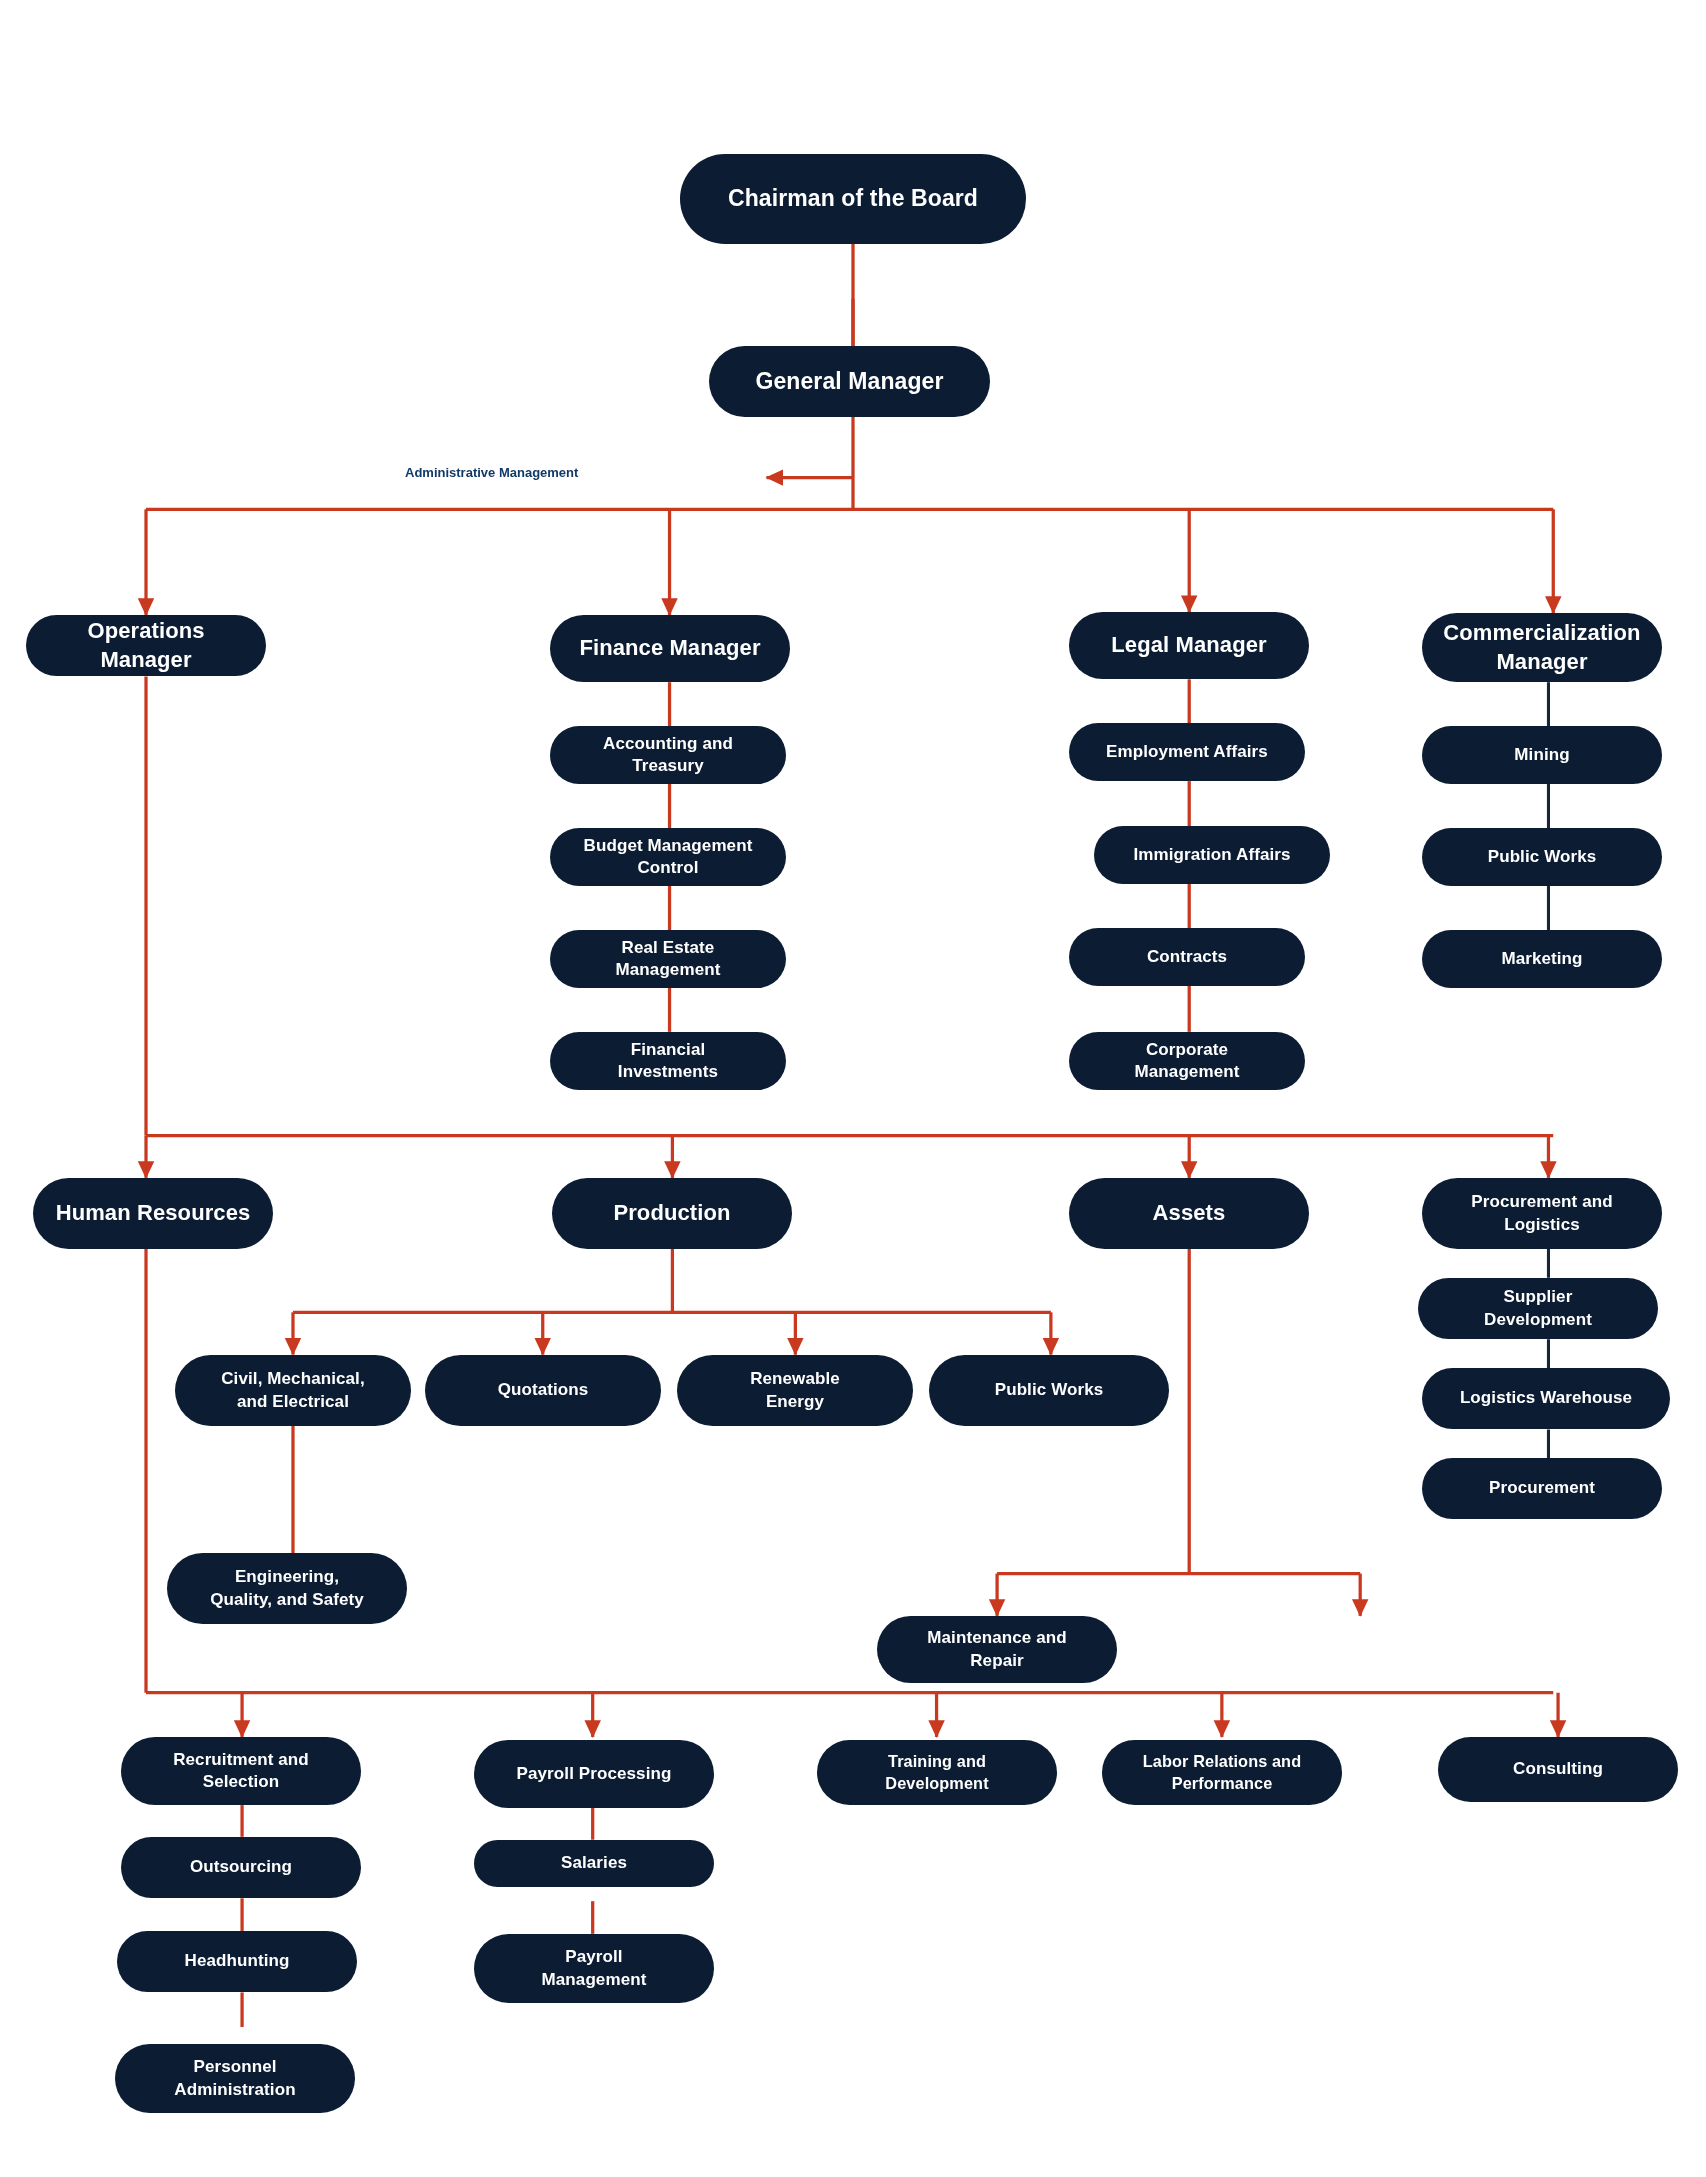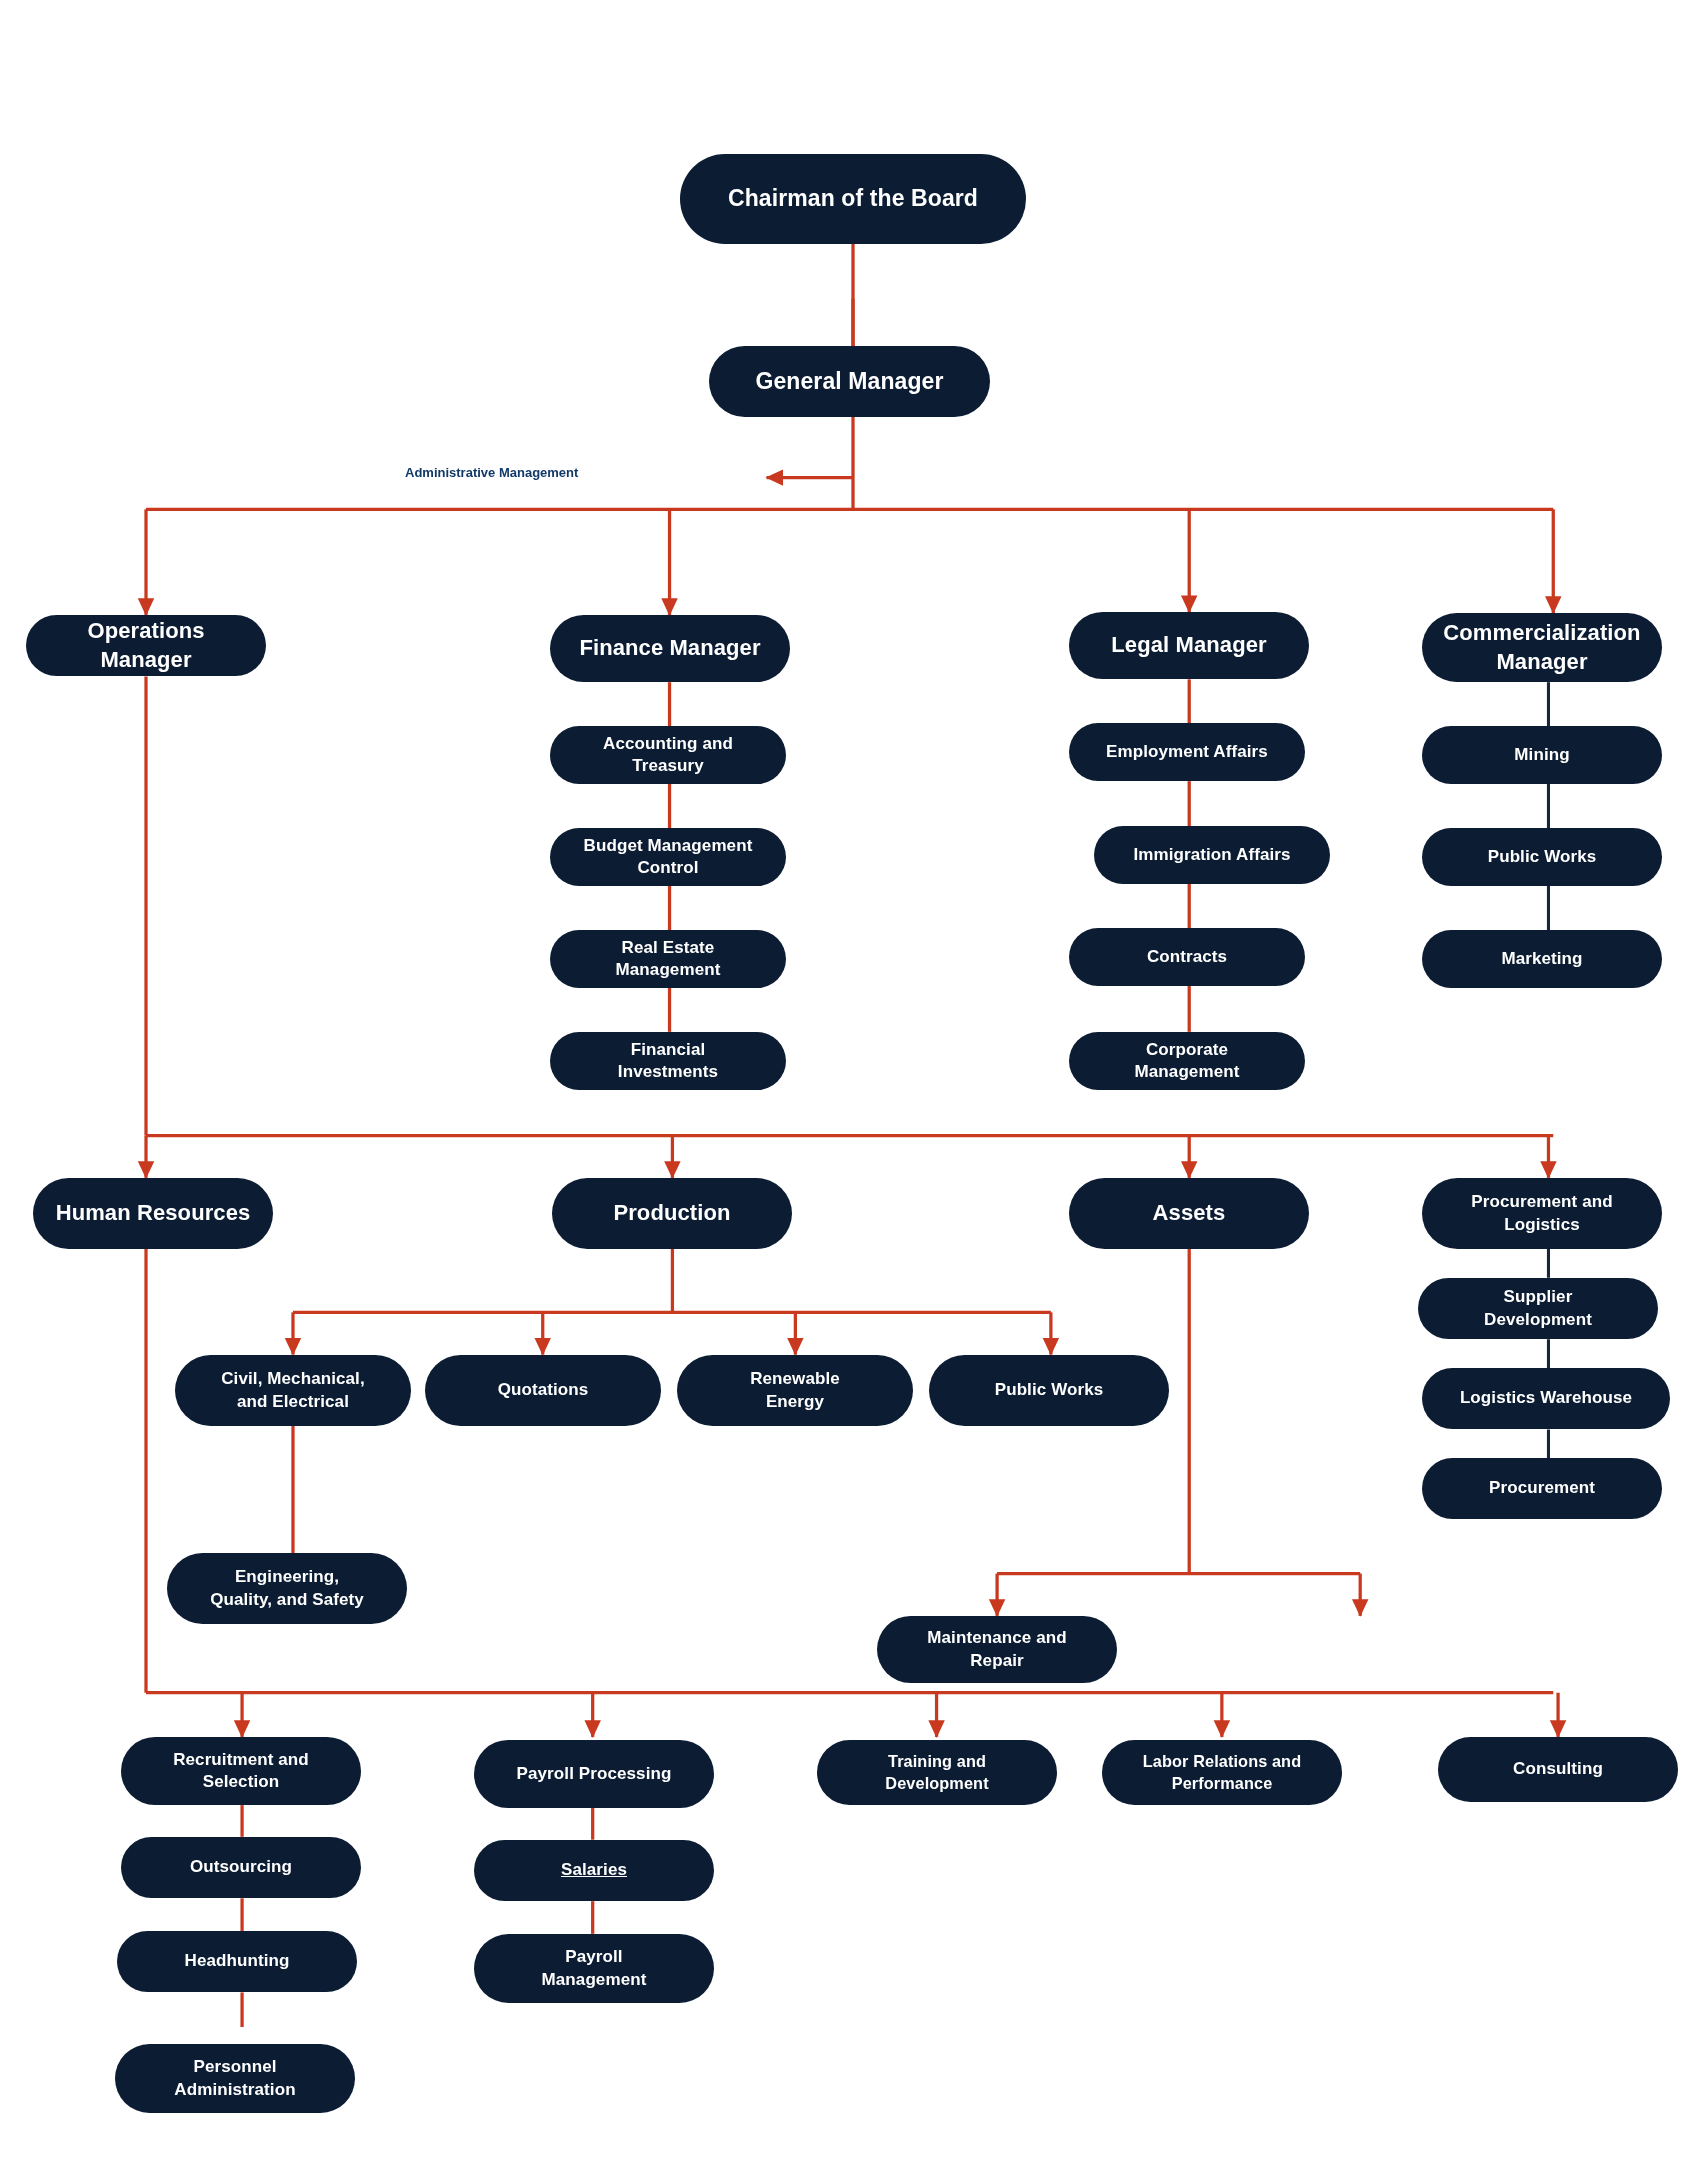--- a/index.html
+++ b/index.html
@@ -289,21 +289,21 @@
     <span>Outsourcing</span>
   </div>
   <div class="node lvl3" style="left:117px; top:1931px; width:240px; height:61px;">
     <span>Headhunting</span>
   </div>
   <div class="node lvl3" style="left:115px; top:2027px; width:240px; height:69px;margin-top:17px;">
     <span>Personnel
 Administration</span>
   </div>
 
-  <div class="node lvl3" style="left:474px; top:1840px; width:240px; height:61px;text-decoration:underline;">
+  <div class="node lvl3" style="left:474px; top:1840px; width:240px; height:47px;">
     <span>Salaries</span>
   </div>
   <div class="node lvl3" style="left:474px; top:1934px; width:240px; height:69px;">
     <span>Payroll
 Management</span>
   </div>
 
 </div>
 
 

